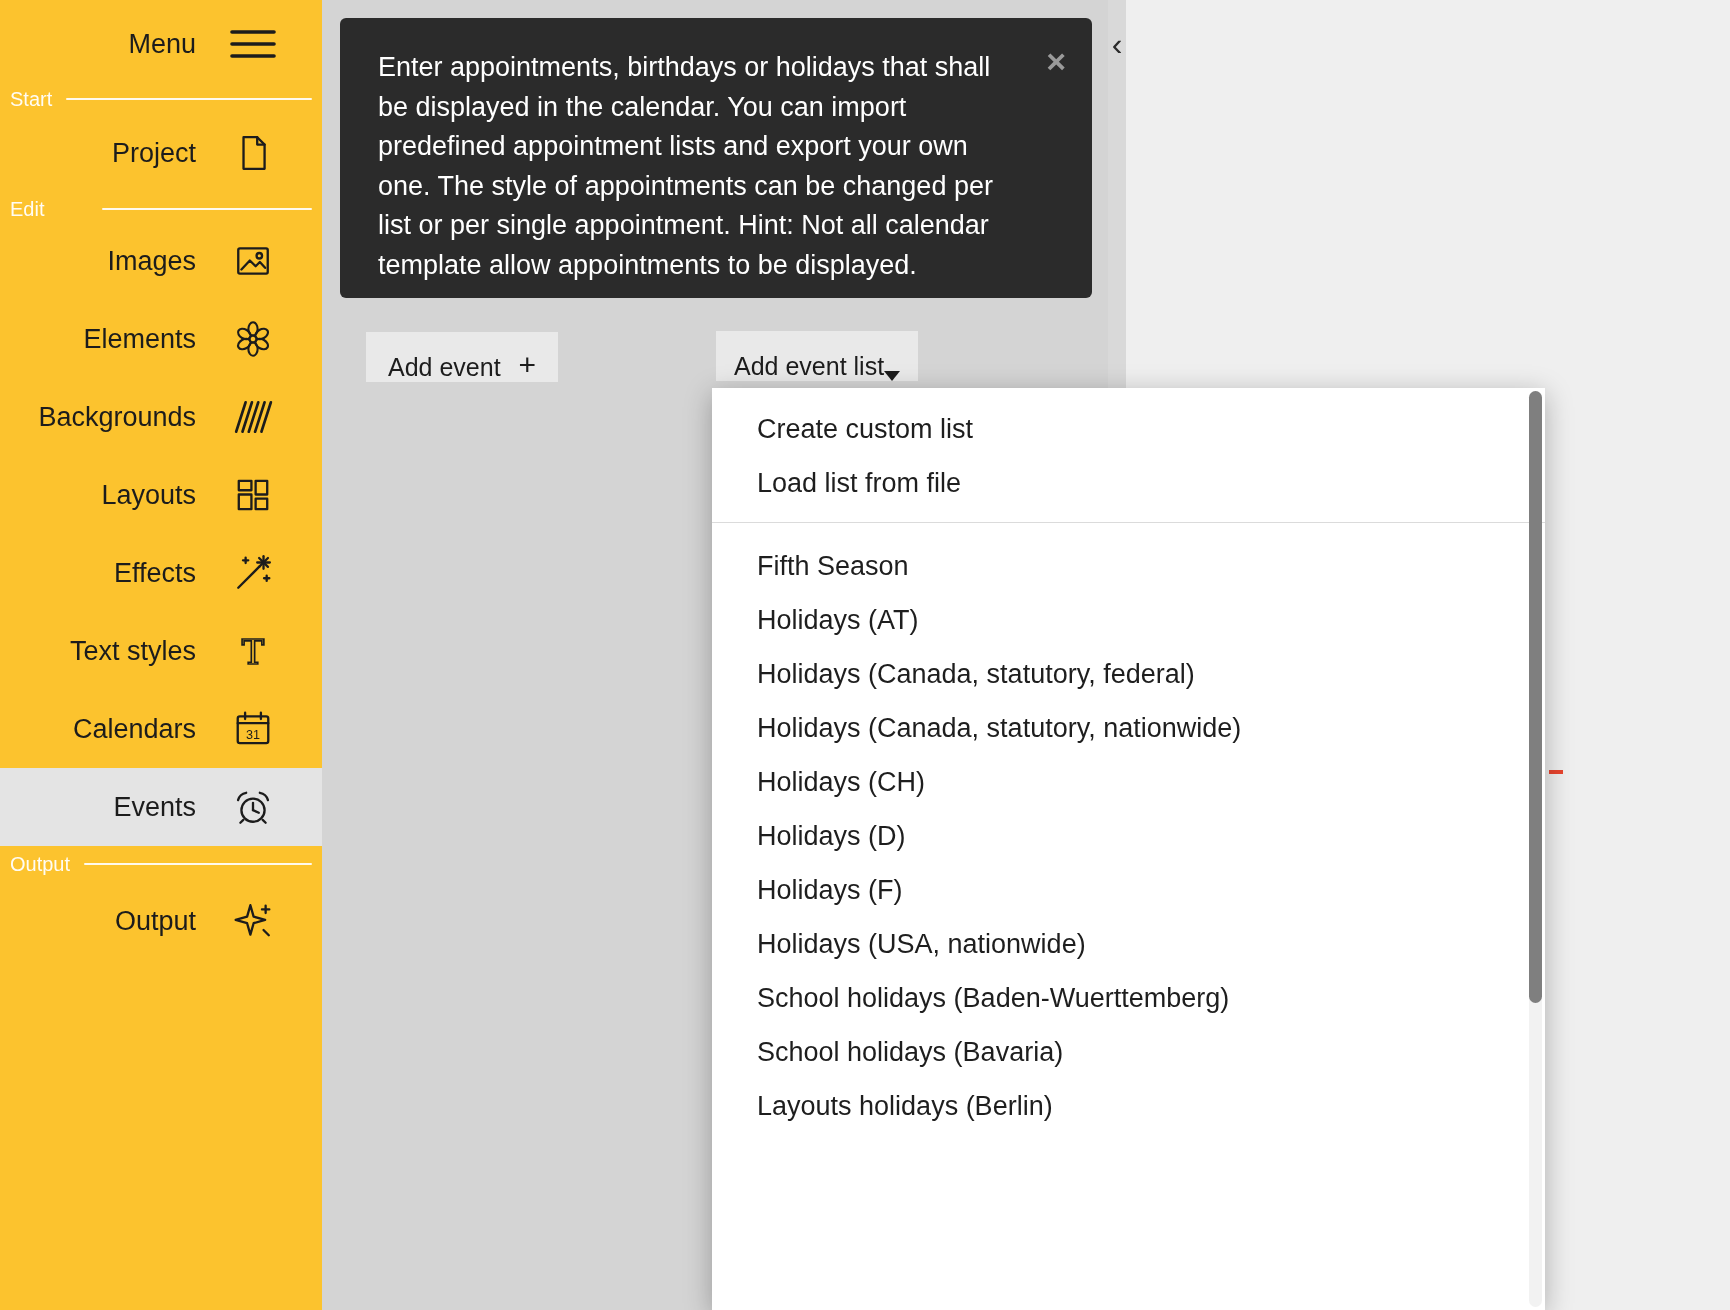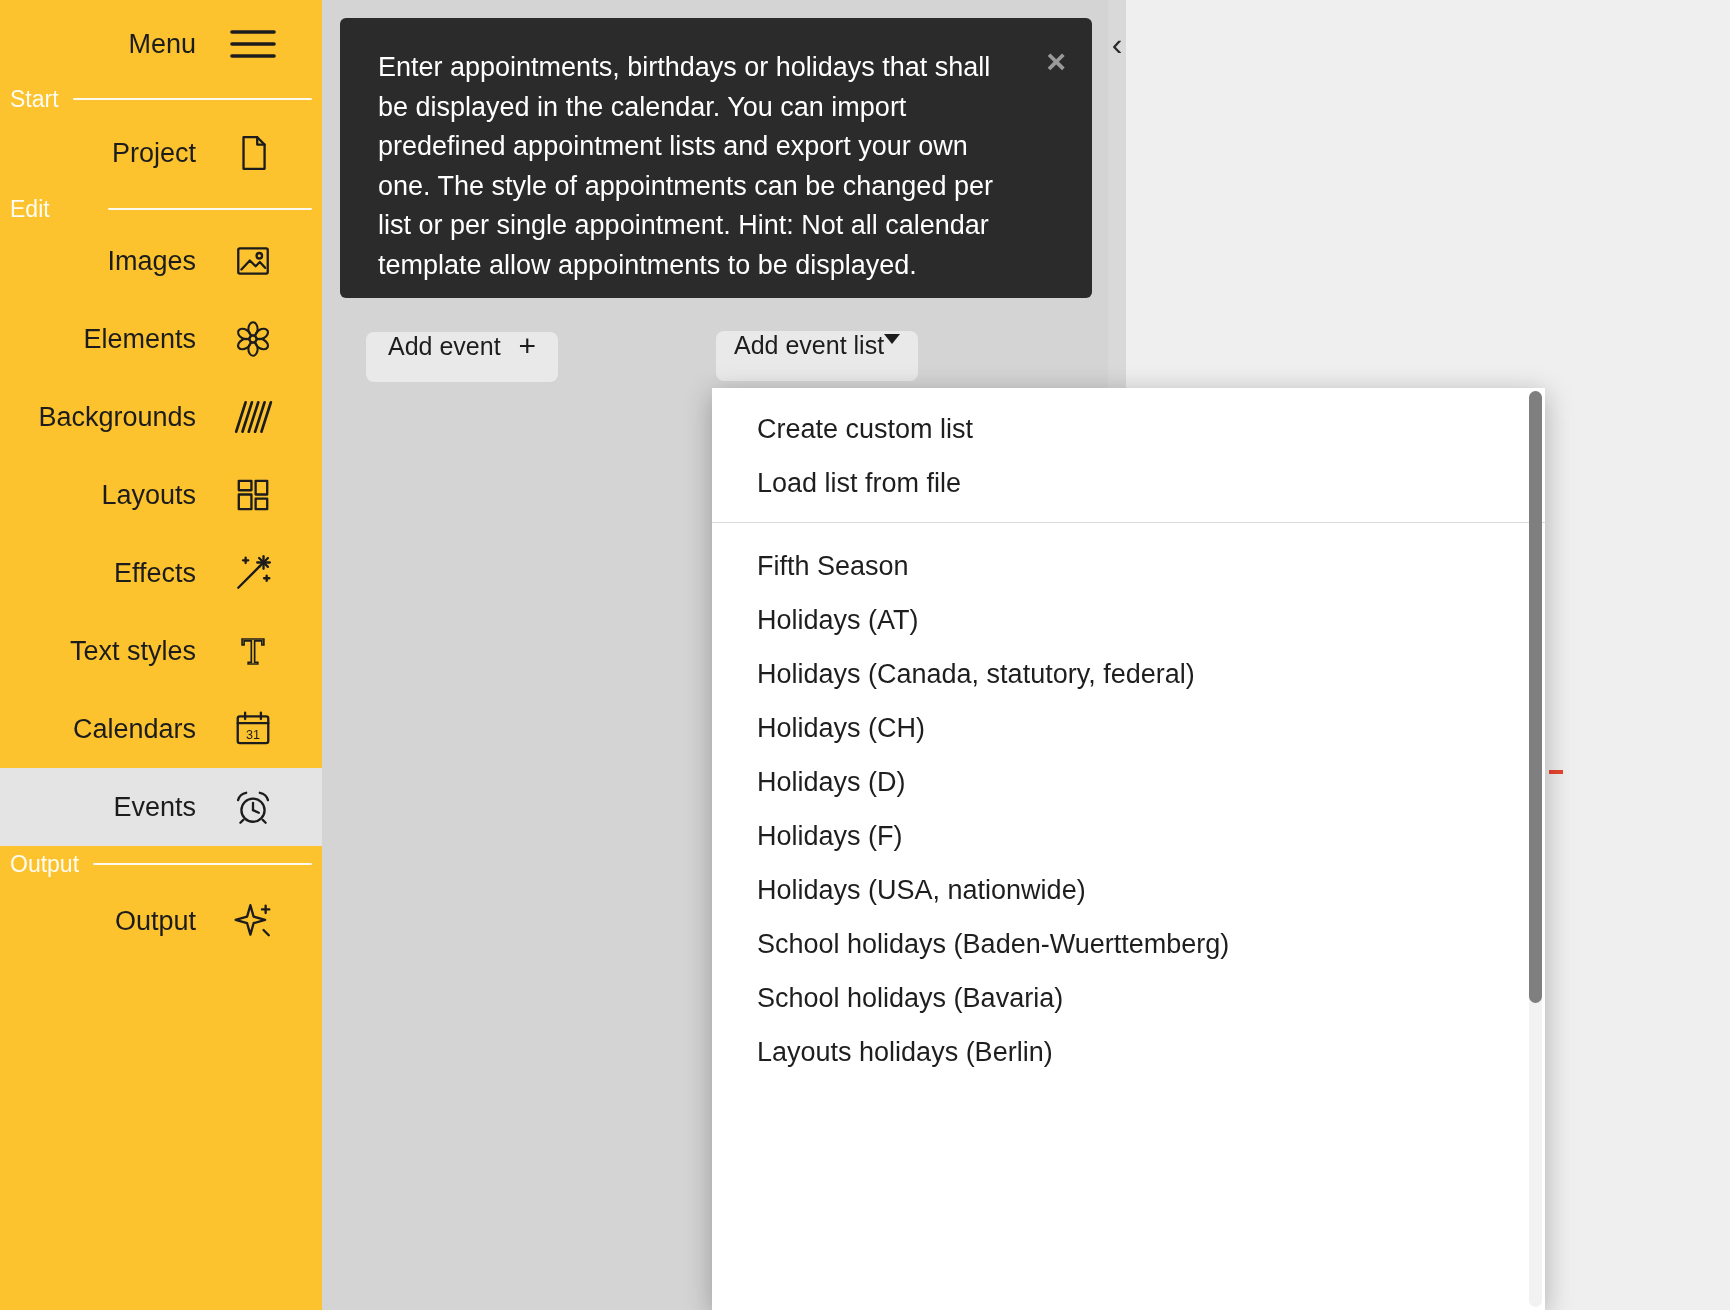--- a/index.html
+++ b/index.html
@@ -22,21 +22,21 @@
   .side-item{display:flex;align-items:center;justify-content:flex-end;gap:34px;
     padding-right:46px;font-size:27px;color:#1c1c1c;cursor:pointer;flex:0 0 auto;}
   .row-menu{height:88px;}
   .row-project{height:86px;text-align:center;}
   .row{height:78px;}
   .side-item.selected{background:var(--selected-bg);}
   .side-label{white-space:nowrap;}
   .icon-box{width:46px;height:46px;display:flex;align-items:center;justify-content:center;}
   svg.icon{display:block;}
   .side-section{display:flex;align-items:center;padding-left:10px;
-    color:rgba(255,255,255,.95);font-size:23px;flex:0 0 auto;}
+    color:rgba(255,255,255,.95);font-size:20px;flex:0 0 auto;}
   .section-start{height:22px;}
   .section-edit{height:26px;gap:44px;}
   .section-output{height:36px;}
   .section-rule{flex:1;height:2px;background:rgba(255,255,255,.92);
     margin:0 10px 0 14px;border-radius:1px;}
 
   
   .panel-main{position:absolute;left:322px;top:0;width:786px;height:100%;background:var(--panel-bg);}
   .scroll-strip{position:absolute;left:1108px;top:0;width:18px;height:100%;background:#D9D9D9;cursor:pointer;}
   .panel-right{position:absolute;left:1126px;top:0;right:0;height:100%;background:var(--right-bg);}
@@ -45,21 +45,21 @@
   .red-marker{position:absolute;left:1549px;top:770px;width:14px;height:4px;background:#E8442E;z-index:2;}
 
   
   .tooltip{position:absolute;left:340px;top:18px;width:752px;height:280px;
     background:var(--tooltip-bg);border-radius:6px;color:#fff;
     padding:30px 78px 30px 38px;font-size:27px;line-height:39.5px;z-index:2;}
   .tooltip-close{position:absolute;top:26px;right:26px;font-size:34px;font-weight:700;
     color:#9A9A9A;cursor:pointer;line-height:1;}
 
   
-  .btn{position:absolute;display:flex;align-items:flex-start;border:none;border-radius:8px;
+  .btn{position:absolute;display:flex;align-items:flex-end;border:none;border-radius:0;
     background:var(--button-bg);color:#1d1d1d;font-size:25px;cursor:pointer;
     font-family:inherit;z-index:2;}
   #add-event{left:366px;top:332px;height:50px;padding:0 22px;gap:18px;}
   #add-event .plus{font-size:30px;margin-top:-3px;}
   #add-event-list{left:716px;top:331px;height:50px;padding:0 18px;gap:0;}
   .caret{width:0;height:0;border-left:8px solid transparent;border-right:8px solid transparent;
     border-top:10px solid #1c1c1c;margin-top:3px;}
 
   
   .dropdown{position:absolute;left:712px;top:388px;width:833px;bottom:0;background:#fff;
@@ -257,20 +257,21 @@
   </button>
 
   <div class="dropdown">
     <div id="dropdown-items">
         <div class="dd-item">Create custom list</div>
         <div class="dd-item">Load list from file</div>
         <div class="dd-divider"></div>
         <div class="dd-item">Fifth Season</div>
         <div class="dd-item">Holidays (AT)</div>
         <div class="dd-item">Holidays (Canada, statutory, federal)</div>
+        <div class="dd-item">Holidays (Canada, statutory, nationwide)</div>
         <div class="dd-item">Holidays (CH)</div>
         <div class="dd-item">Holidays (D)</div>
         <div class="dd-item">Holidays (F)</div>
         <div class="dd-item">Holidays (USA, nationwide)</div>
         <div class="dd-item">School holidays (Baden-Wuerttemberg)</div>
         <div class="dd-item">School holidays (Bavaria)</div>
         <div class="dd-item">Layouts holidays (Berlin)</div>
       </div>
     <div class="dd-track">
       <div class="dd-thumb"></div>

